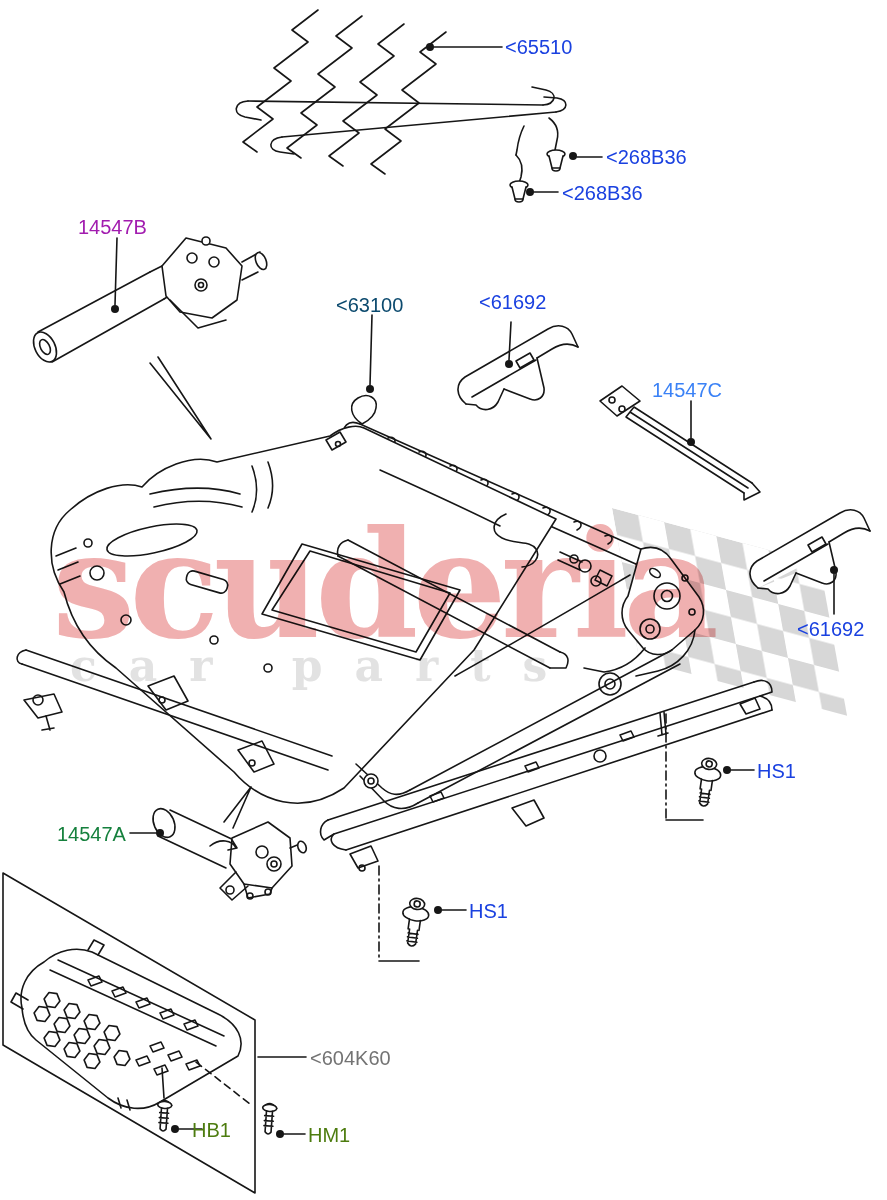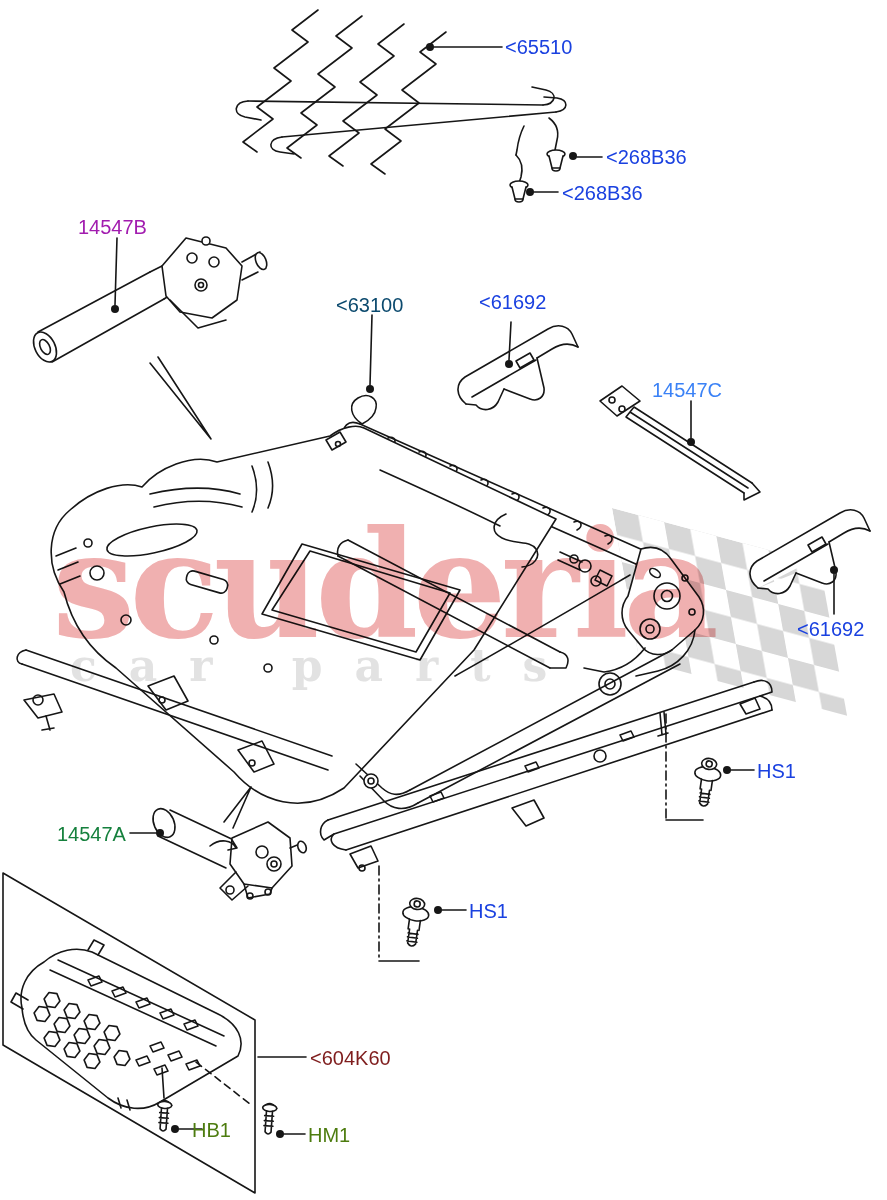--- a/index.html
+++ b/index.html
@@ -314,16 +314,16 @@
   <div class="part-label" style="left:606px;top:146px;color:#1a41e0">&lt;268B36</div>
   <div class="part-label" style="left:562px;top:182px;color:#1a41e0">&lt;268B36</div>
   <div class="part-label" style="left:78px;top:216px;color:#a21caf">14547B</div>
   <div class="part-label" style="left:336px;top:294px;color:#0c4a6e">&lt;63100</div>
   <div class="part-label" style="left:479px;top:291px;color:#1a41e0">&lt;61692</div>
   <div class="part-label" style="left:652px;top:379px;color:#3b82f6">14547C</div>
   <div class="part-label" style="left:797px;top:618px;color:#1a41e0">&lt;61692</div>
   <div class="part-label" style="left:757px;top:760px;color:#1a41e0">HS1</div>
   <div class="part-label" style="left:57px;top:823px;color:#15803d">14547A</div>
   <div class="part-label" style="left:469px;top:900px;color:#1a41e0">HS1</div>
-  <div class="part-label" style="left:310px;top:1047px;color:#7f1d1d">&lt;604K60</div>
+  <div class="part-label" style="left:310px;top:1047px;color:#737373">&lt;604K60</div>
   <div class="part-label" style="left:192px;top:1119px;color:#4d7c0f">HB1</div>
   <div class="part-label" style="left:308px;top:1124px;color:#4d7c0f">HM1</div>
 </div>
 
 </body></html>

